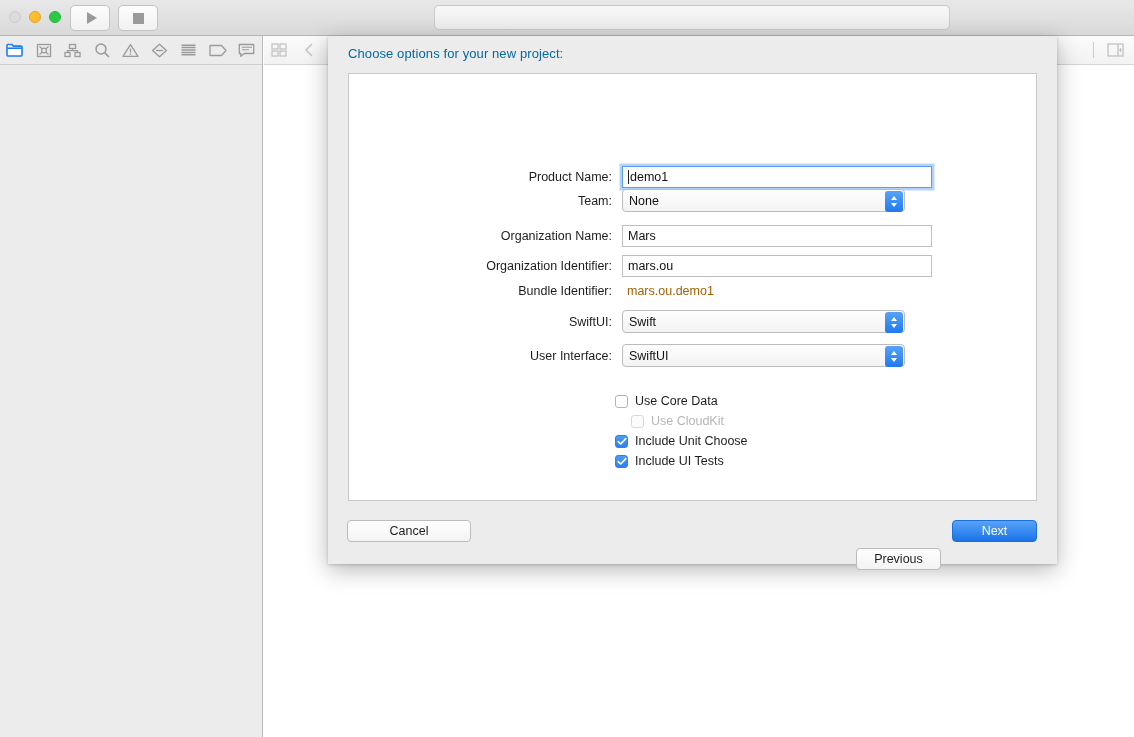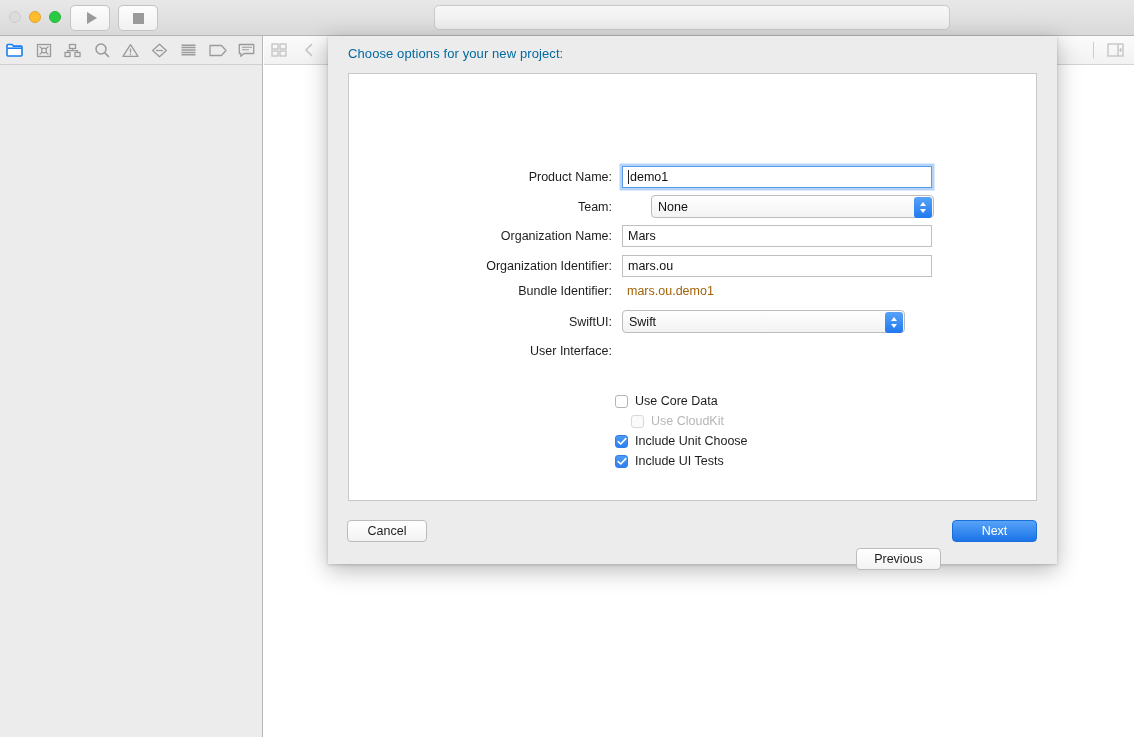--- a/index.html
+++ b/index.html
@@ -454,21 +454,21 @@
     <div class="form">
 
       <div class="row" style="top:68px;">
         <div class="row-label">Product Name:</div>
         <div class="field focused">
           <span class="caret"></span>
             <span>demo1</span>
         </div>
       </div>
 
-      <div class="row" style="top:97px;gap:29px;">
+      <div class="row" style="top:91px;">
         <div class="row-label">Team:</div>
         <div class="popup">
           <span>None</span>
           <span class="stepper">
             <span class="chev up"></span>
             <span class="chev down"></span>
           </span>
         </div>
       </div>
 
@@ -497,20 +497,27 @@
           <span>Swift</span>
           <span class="stepper">
             <span class="chev up"></span>
             <span class="chev down"></span>
           </span>
         </div>
       </div>
 
       <div class="row" style="top:246px;">
         <div class="row-label">User Interface:</div>
+        <div class="popup">
+          <span>SwiftUI</span>
+          <span class="stepper">
+            <span class="chev up"></span>
+            <span class="chev down"></span>
+          </span>
+        </div>
       </div>
 
       <div class="check-row" style="left:266px; top:320px;">
         <span class="cbox"></span>
         <span class="check-label">Use Core Data</span>
       </div>
 
       <div class="check-row" style="left:282px; top:340px;">
         <span class="cbox disabled"></span>
         <span class="check-label dim">Use CloudKit</span>
@@ -530,17 +537,17 @@
           <svg width="10" height="9" viewBox="0 0 10 9">
             <path d="M1.2 4.6 L3.7 7 L8.8 1.6" fill="none" stroke="#ffffff" stroke-width="1.6" stroke-linecap="round" stroke-linejoin="round"></path>
           </svg>
         </span>
         <span class="check-label">Include UI Tests</span>
       </div>
 
     </div>
   </div>
 
-  <div class="btn" style="left:19px; top:484px; width:80px;">Cancel</div>
+  <div class="btn" style="left:19px; top:484px; width:124px;">Cancel</div>
   <div class="btn" style="left:528px; top:484px; width:85px;margin-top:28px;">Previous</div>
   <div class="btn primary" style="left:624px; top:484px; width:85px;">Next</div>
 
 </div>
 
 </body></html>

